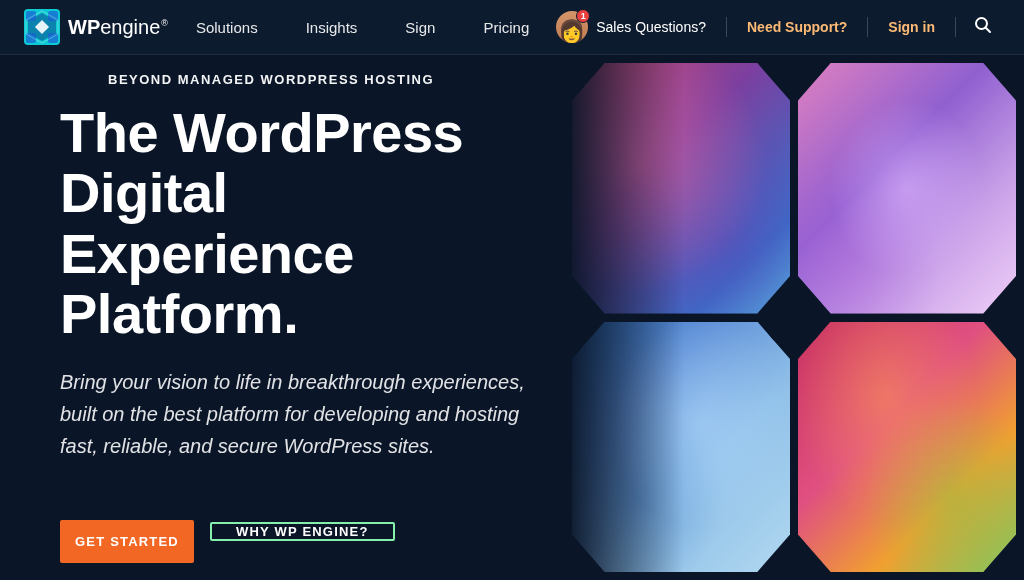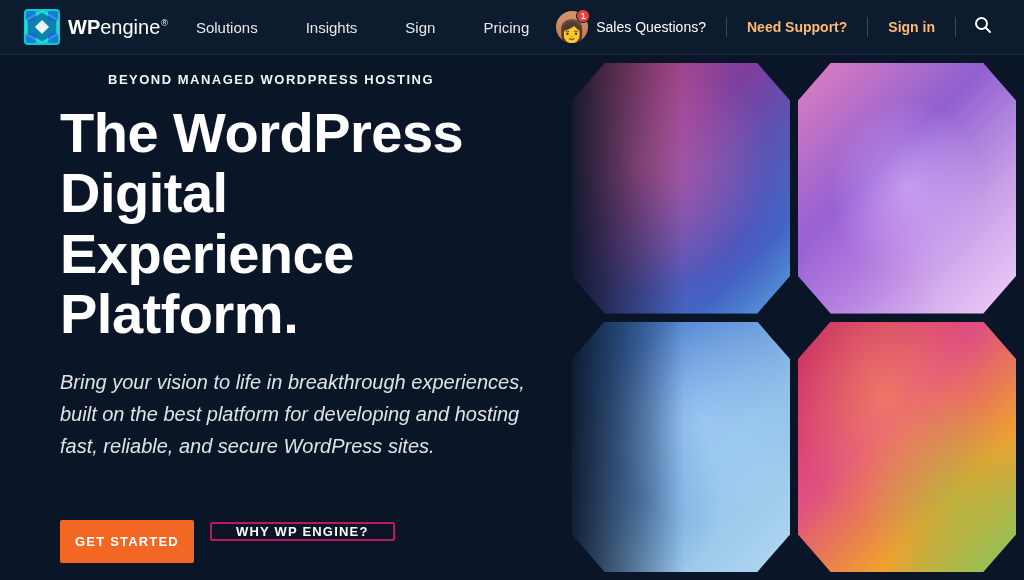--- a/index.html
+++ b/index.html
@@ -177,21 +177,21 @@
       font-weight: 700;
       letter-spacing: 1.2px;
       text-transform: uppercase;
       cursor: pointer;
       border-radius: 2px;
       margin-top: 20px;
     }
     .btn-secondary {
       background: transparent;
       color: #fff;
-      border: 2px solid #be185d;
+      border: 2px solid #86efac;
       padding: 0 24px;
       font-size: 13px;
       font-weight: 700;
       letter-spacing: 1.2px;
       text-transform: uppercase;
       cursor: pointer;
       border-radius: 2px;
     }
 
     

